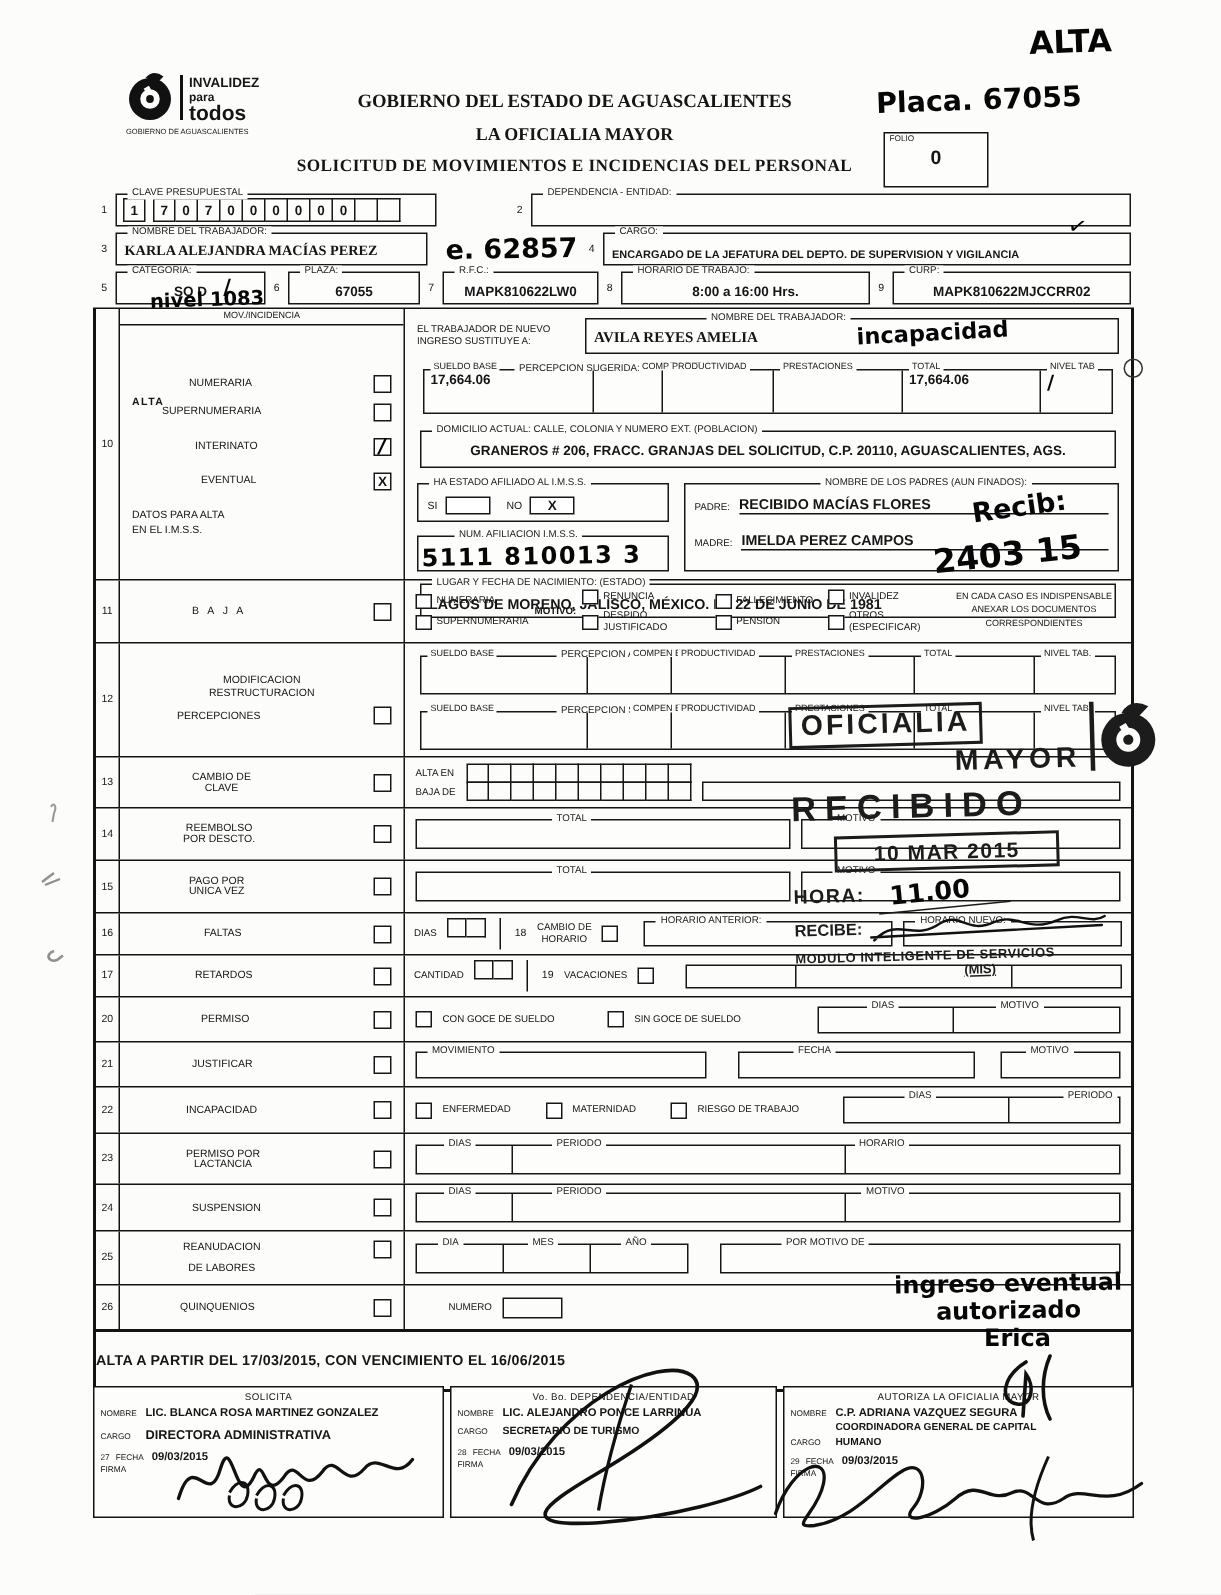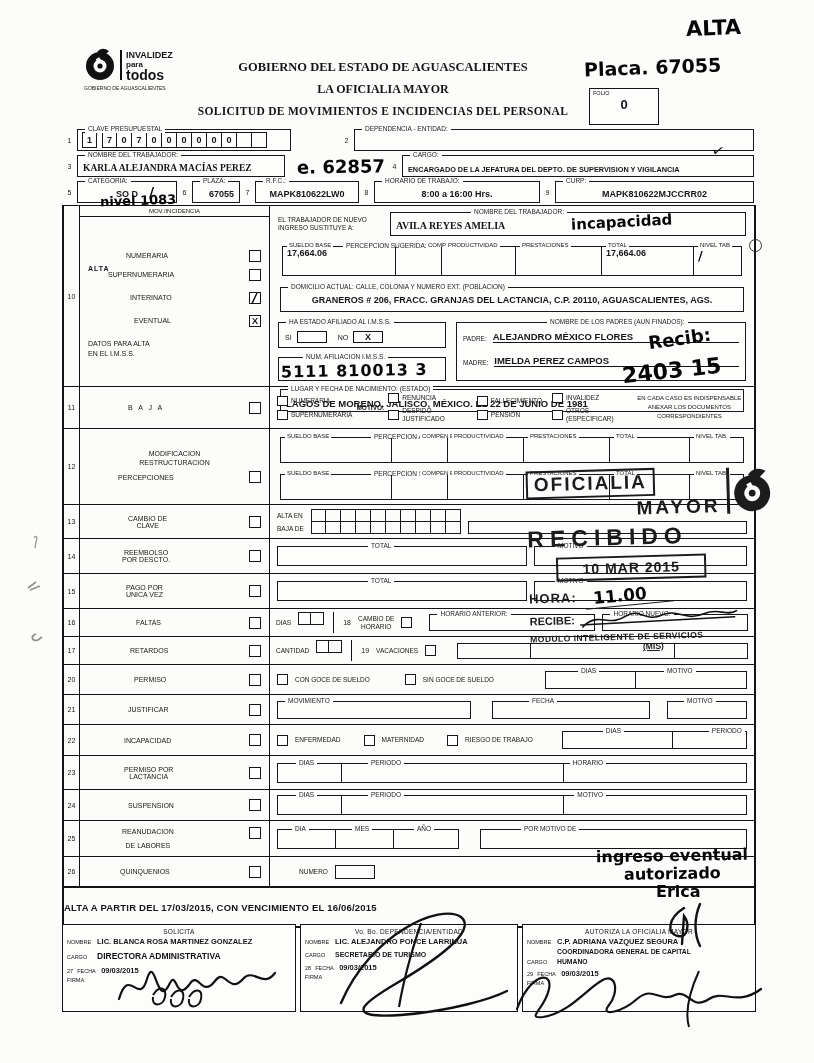--- a/index.html
+++ b/index.html
@@ -123,21 +123,21 @@
     </div>
 
     <div class="toprow">
       <span class="fnum">5</span>
       <div class="fb" style="width:100px;height:22px;text-align:center;">
         <span class="lab">CATEGORIA:</span>
         <div class="val">SO D</div>
         <span class="hand abs" style="right:22px;top:2px;font-size:14px;">/</span>
       </div>
       <span class="fnum">6</span>
-      <div class="fb" style="width:48px;height:22px;text-align:right;">
+      <div class="fb" style="width:88px;height:22px;text-align:center;">
         <span class="lab">PLAZA:</span>
         <div class="val">67055</div>
       </div>
       <span class="fnum">7</span>
       <div class="fb" style="width:104px;height:22px;text-align:center;">
         <span class="lab">R.F.C.:</span>
         <div class="val">MAPK810622LW0</div>
       </div>
       <span class="fnum">8</span>
       <div class="fb" style="width:166px;height:22px;text-align:center;">
@@ -217,41 +217,41 @@
                   <span class="cval">17,664.06</span>
                 </div>
               <div class="cell" style="width:48px;">
                   <span class="clab">NIVEL TAB</span>
                 <span class="hand" style="font-size:13px;">/</span>
                 </div>
             </div>
           </div>
           <div class="fb" style="margin:11px 2px 0;height:25px;text-align:center;">
             <span class="lab">DOMICILIO ACTUAL: CALLE, COLONIA Y NUMERO EXT. (POBLACION)</span>
-            <div class="val" style="font-size:9px;">GRANEROS # 206, FRACC. GRANJAS DEL LACTANCIA, C.P. 20110, AGUASCALIENTES, AGS.</div>
+            <div class="val" style="font-size:9px;">GRANEROS # 206, FRACC. GRANJAS DEL SOLICITUD, C.P. 20110, AGUASCALIENTES, AGS.</div>
           </div>
           <div style="display:flex;gap:10px;margin-top:10px;">
             <div style="width:168px;flex:none;">
               <div class="fb" style="height:26px;display:flex;align-items:center;gap:5px;padding:2px 6px;">
                 <span class="lab">HA ESTADO AFILIADO AL I.M.S.S.</span>
                 <span style="font-size:7px;margin-top:4px;">SI</span>
                 <span class="cb" style="width:30px;margin-top:4px;"></span>
                 <span style="font-size:7px;margin-top:4px;margin-left:6px;">NO</span>
                 <span class="cb" style="width:30px;margin-top:4px;">X</span>
               </div>
               <div class="fb" style="height:24px;margin-top:9px;">
                 <span class="lab" style="left:24px;">NUM. AFILIACION I.M.S.S.</span>
                 <span class="hand" style="font-size:16px;letter-spacing:1px;white-space:nowrap;display:block;margin-top:3px;margin-left:2px;transform:rotate(-1deg);">5111 810013 3</span>
               </div>
             </div>
             <div class="fb" style="flex:1;padding:4px 6px 4px;">
               <span class="lab" style="left:90px;">NOMBRE DE LOS PADRES (AUN FINADOS):</span>
               <div style="display:flex;align-items:flex-end;gap:6px;margin-top:4px;">
                 <span class="tiny">PADRE:</span>
-                <span style="font-size:9.5px;font-weight:bold;border-bottom:1.3px solid #131313;flex:1;">ALEJANDRO MÉXICO FLORES</span>
+                <span style="font-size:9.5px;font-weight:bold;border-bottom:1.3px solid #131313;flex:1;">RECIBIDO MACÍAS FLORES</span>
               </div>
               <div style="display:flex;align-items:flex-end;gap:6px;margin-top:12px;">
                 <span class="tiny">MADRE:</span>
                 <span style="font-size:9.5px;font-weight:bold;border-bottom:1.3px solid #131313;flex:1;">IMELDA PEREZ CAMPOS</span>
               </div>
             </div>
           </div>
           <div class="fb" style="margin:8px 2px 0;height:23px;">
             <span class="lab">LUGAR Y FECHA DE NACIMIENTO: (ESTADO)</span>
             <div class="val" style="font-size:9.5px;padding-top:8px;">LAGOS DE MORENO, JALISCO, MÉXICO.   EL 22 DE JUNIO DE 1981</div>

